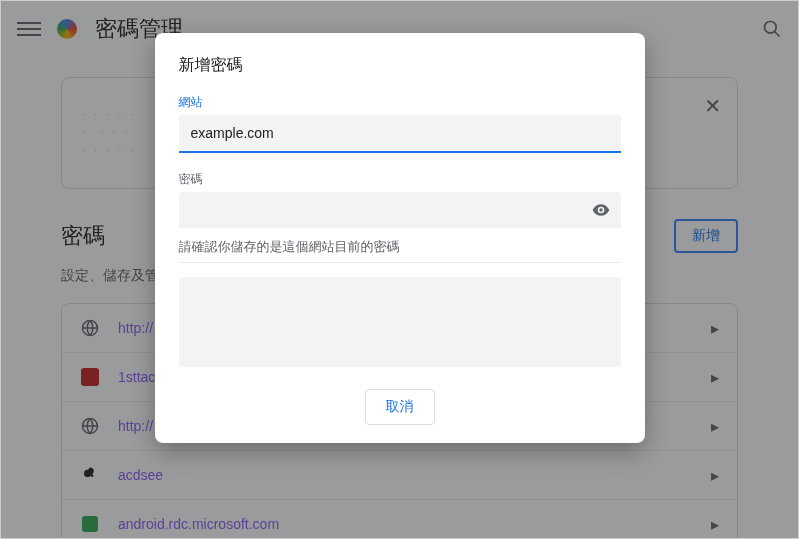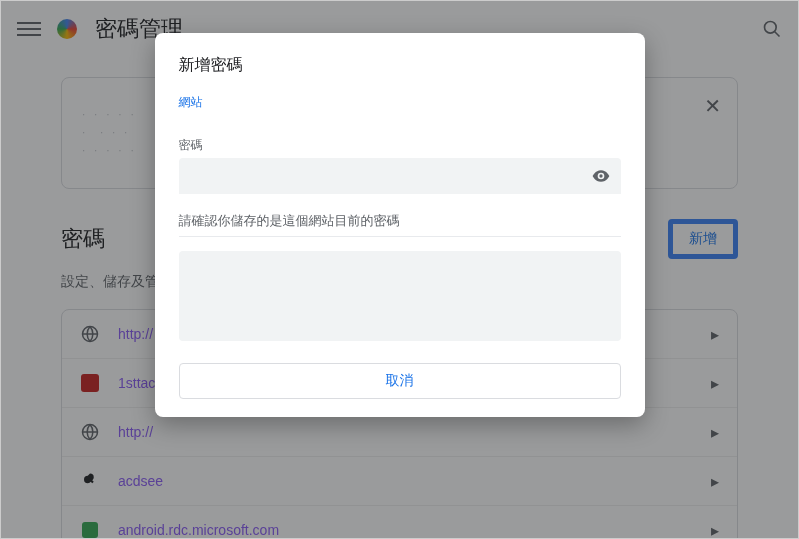--- a/index.html
+++ b/index.html
@@ -30,21 +30,21 @@
     border: 1px solid #dadce0; border-radius: 8px;
     height: 112px; margin-top: 20px;
     display:flex; align-items:center; padding: 0 20px;
     position: relative;
   }
   .dots-art { color:#bdc1c6; font-size:10px; line-height:1.8; letter-spacing:3px;}
   .close-x { position:absolute; right:16px; top:16px; color:#5f6368; font-size:20px; cursor:pointer;}
   .section-head { display:flex; align-items:center; margin-top:30px;}
   .section-title { font-size:22px; color:#202124;}
   .add-btn {
-    margin-left:auto; border:5px solid #3b82f6; border-radius:4px;
+    margin-left:auto; border:2px solid #3b82f6; border-radius:4px;
     padding: 6px 16px; color:#1a73e8; background:#fff; font-size:14px;
   }
   .section-sub { color:#5f6368; font-size:14px; margin-top:14px;}
   .list { margin-top:18px; border:1px solid #dadce0; border-radius:8px; }
   .row { display:flex; align-items:center; padding: 14px 18px; border-bottom:1px solid #eee;}
   .row:last-child{border-bottom:none;}
   .row .ic { width:20px; height:20px; margin-right:18px; display:flex; align-items:center; justify-content:center;}
   .row .label { color:#8b5cf6; font-size:14px;}
   .row .chev { margin-left:auto; color:#5f6368;}
   
@@ -59,30 +59,30 @@
   }
   .dialog h2 { font-size:16px; font-weight:500; color:#202124; margin-bottom: 18px;}
   .field-label { font-size:12px; color:#5f6368; margin-bottom:4px; display:block;}
   .field-label.active { color:#1a73e8; }
   .input {
     width:100%; background:#f1f3f4; border:none; border-radius:4px 4px 0 0;
     padding: 10px 12px; font-size:14px; color:#202124;
     outline: none;
   }
   .input.active { border-bottom: 2px solid #1a73e8; }
-  .field { margin-bottom: 26px; position:relative;}
+  .field { margin-bottom: 18px; position:relative;}
   .pw-wrap { position:relative; }
   .eye { position:absolute; right:10px; top:50%; transform:translateY(-50%); color:#5f6368; cursor:pointer;}
   .helper { font-size:13px; color:#5f6368; margin-top:-8px; margin-bottom:3px;}
   .divider { border:none; border-top:1px solid #e8eaed; margin: 6px 0 14px;}
   .textarea {
     width:100%; background:#f1f3f4; border:none; border-radius:4px;
     height: 90px; padding:10px 12px; resize:none; outline:none;
   }
-  .dialog-actions { display:flex; justify-content:center; gap:12px; margin-top:18px;flex-direction:column;}
+  .dialog-actions { display:flex; justify-content:center; gap:12px; margin-top:18px;}
   .btn {
     padding: 8px 20px; border-radius:4px; font-size:14px; cursor:pointer;
     border:1px solid #dadce0; background:#fff; color:#1a73e8;
   }
   .btn.secondary { background:#f1f3f4; color:#5f6368; border-color:#f1f3f4;}
   svg { display:block; }
 </style>
 </head>
 <body>
 
@@ -162,20 +162,21 @@
     </div>
   </div>
 </div>
 
 <div class="scrim"></div>
 <div class="dialog">
   <h2>新增密碼</h2>
 
   <div class="field">
     <label class="field-label active">網站</label>
+    <input class="input active" value="example.com" style="">
   </div>
 
 
   <div class="field">
     <label class="field-label">密碼</label>
     <div class="pw-wrap">
       <input class="input" type="password" value="" style="">
       <span class="eye">
         <svg width="20" height="20" viewBox="0 0 24 24" fill="#5f6368">
             <path d="M12 5c-7 0-10 7-10 7s3 7 10 7 10-7 10-7-3-7-10-7zm0 11a4 4 0 110-8 4 4 0 010 8zm0-2a2 2 0 100-4 2 2 0 000 4z"></path>

